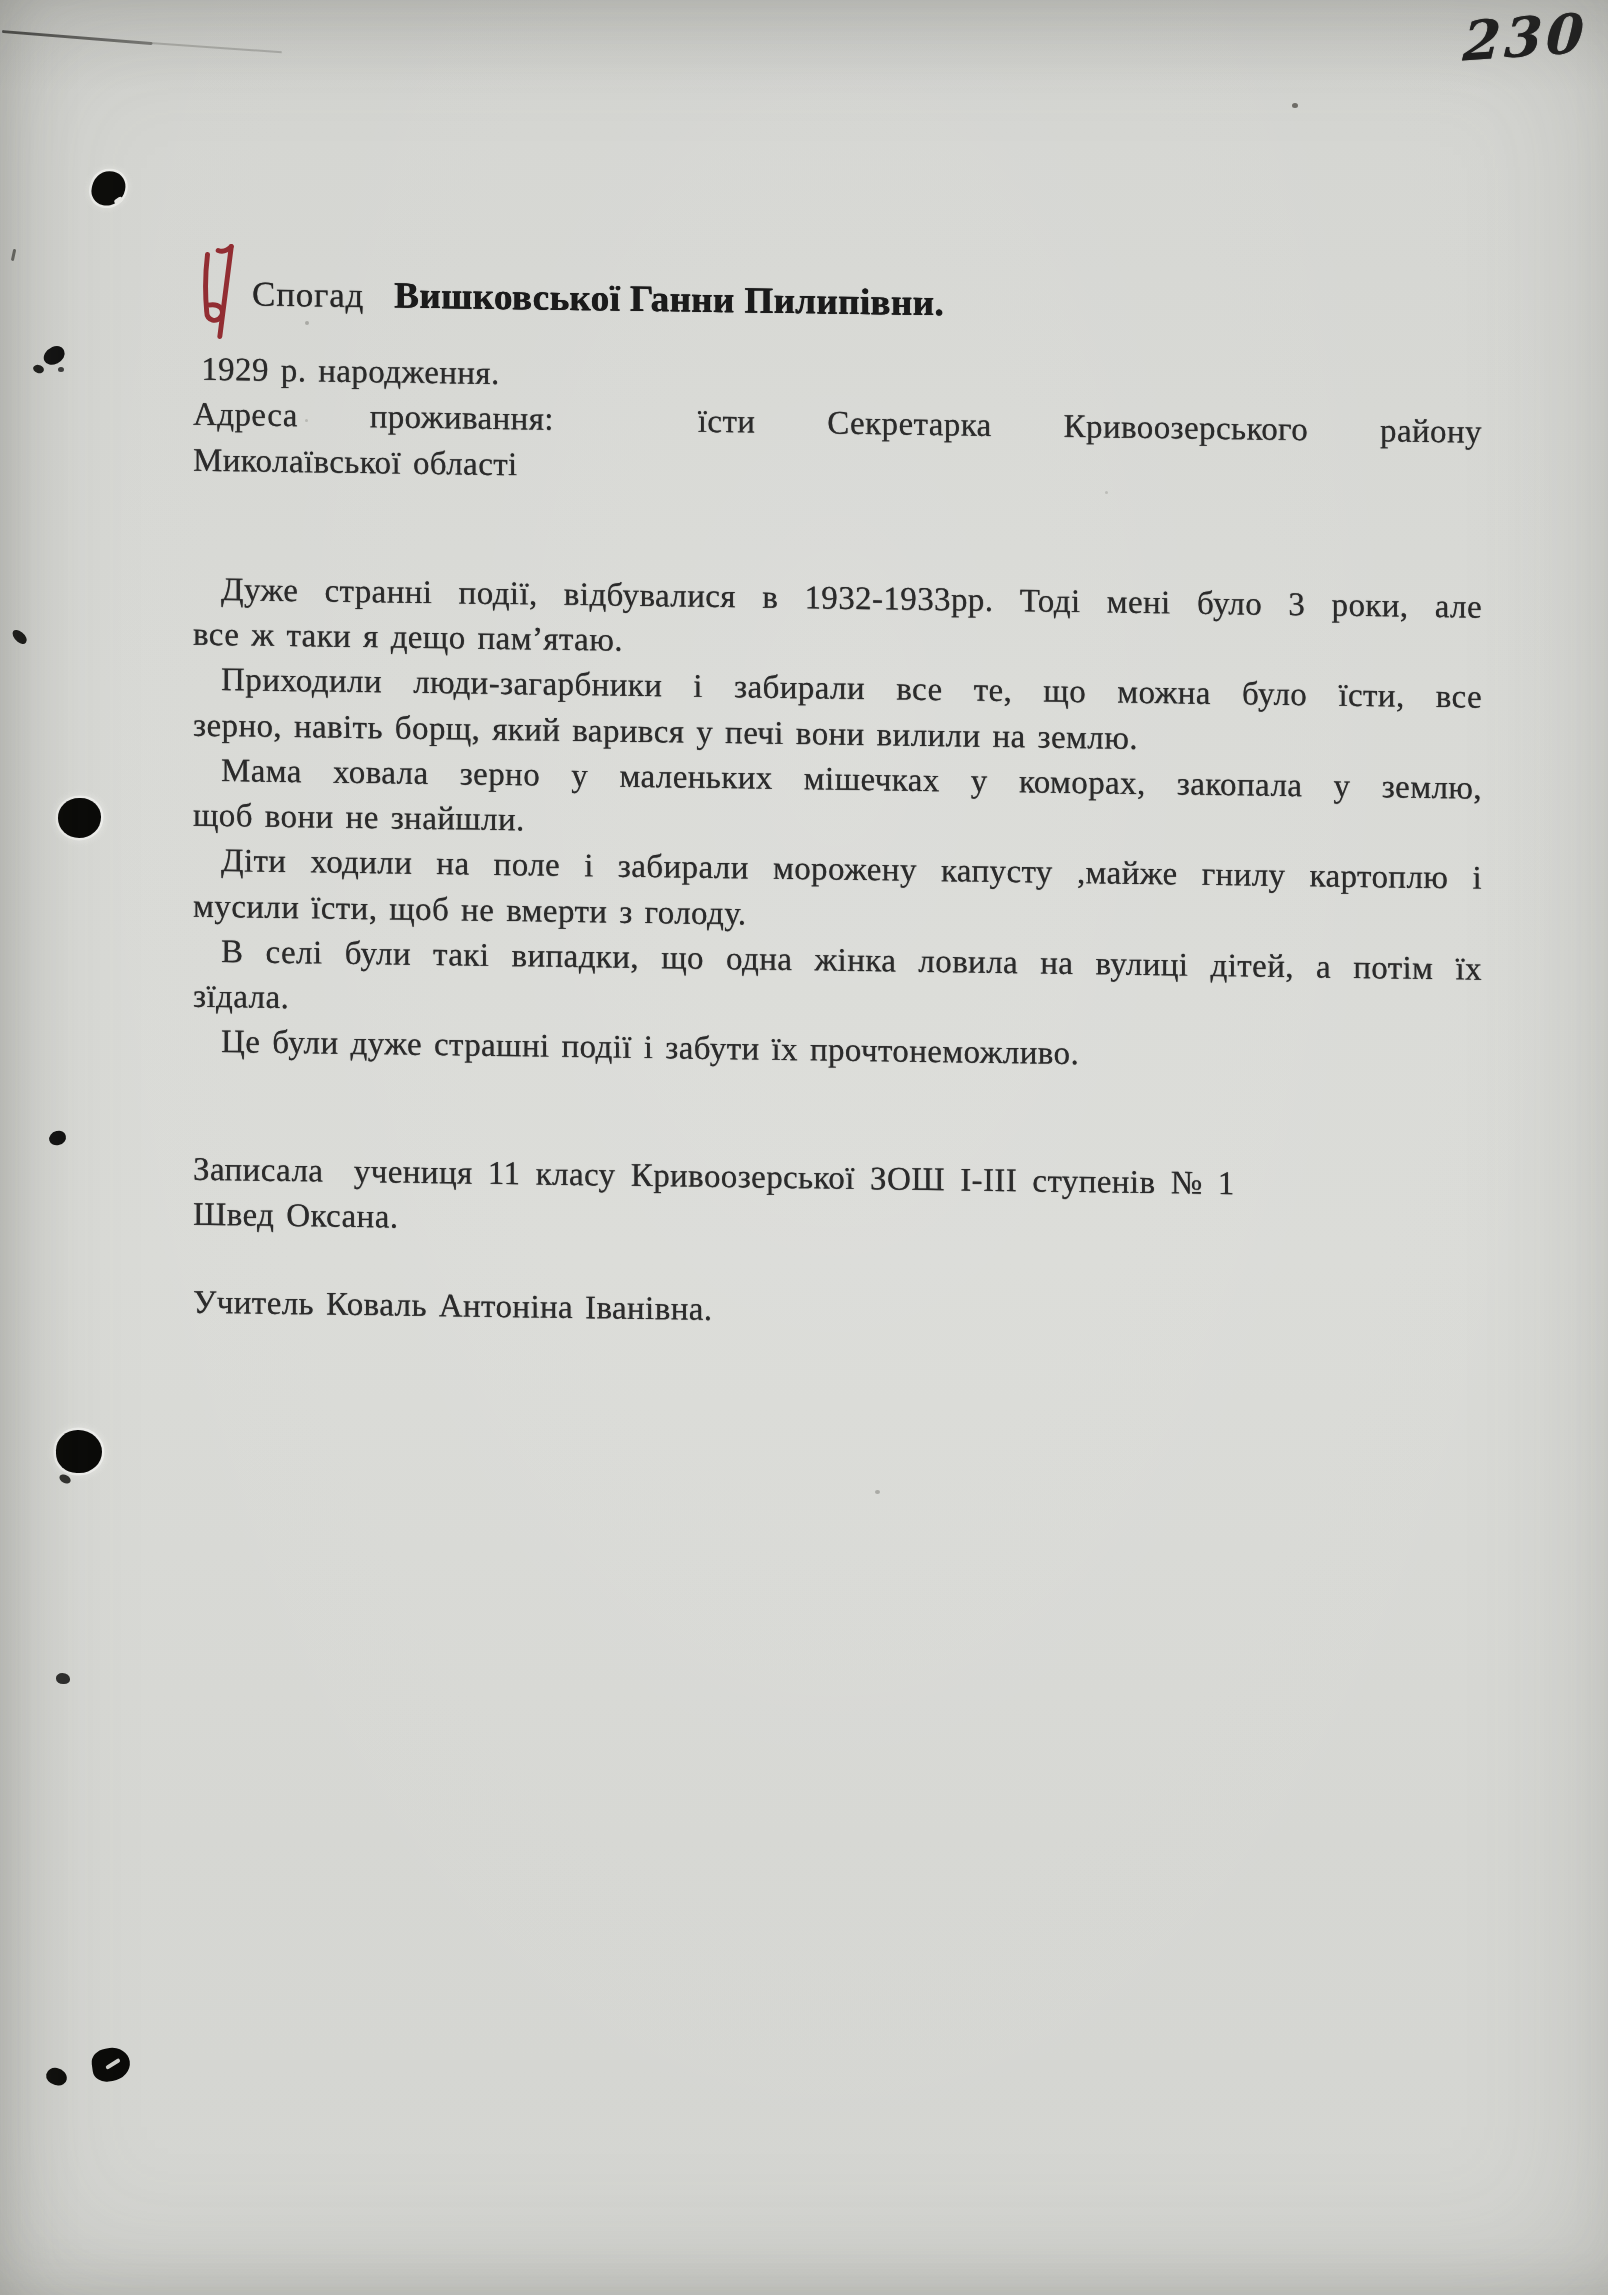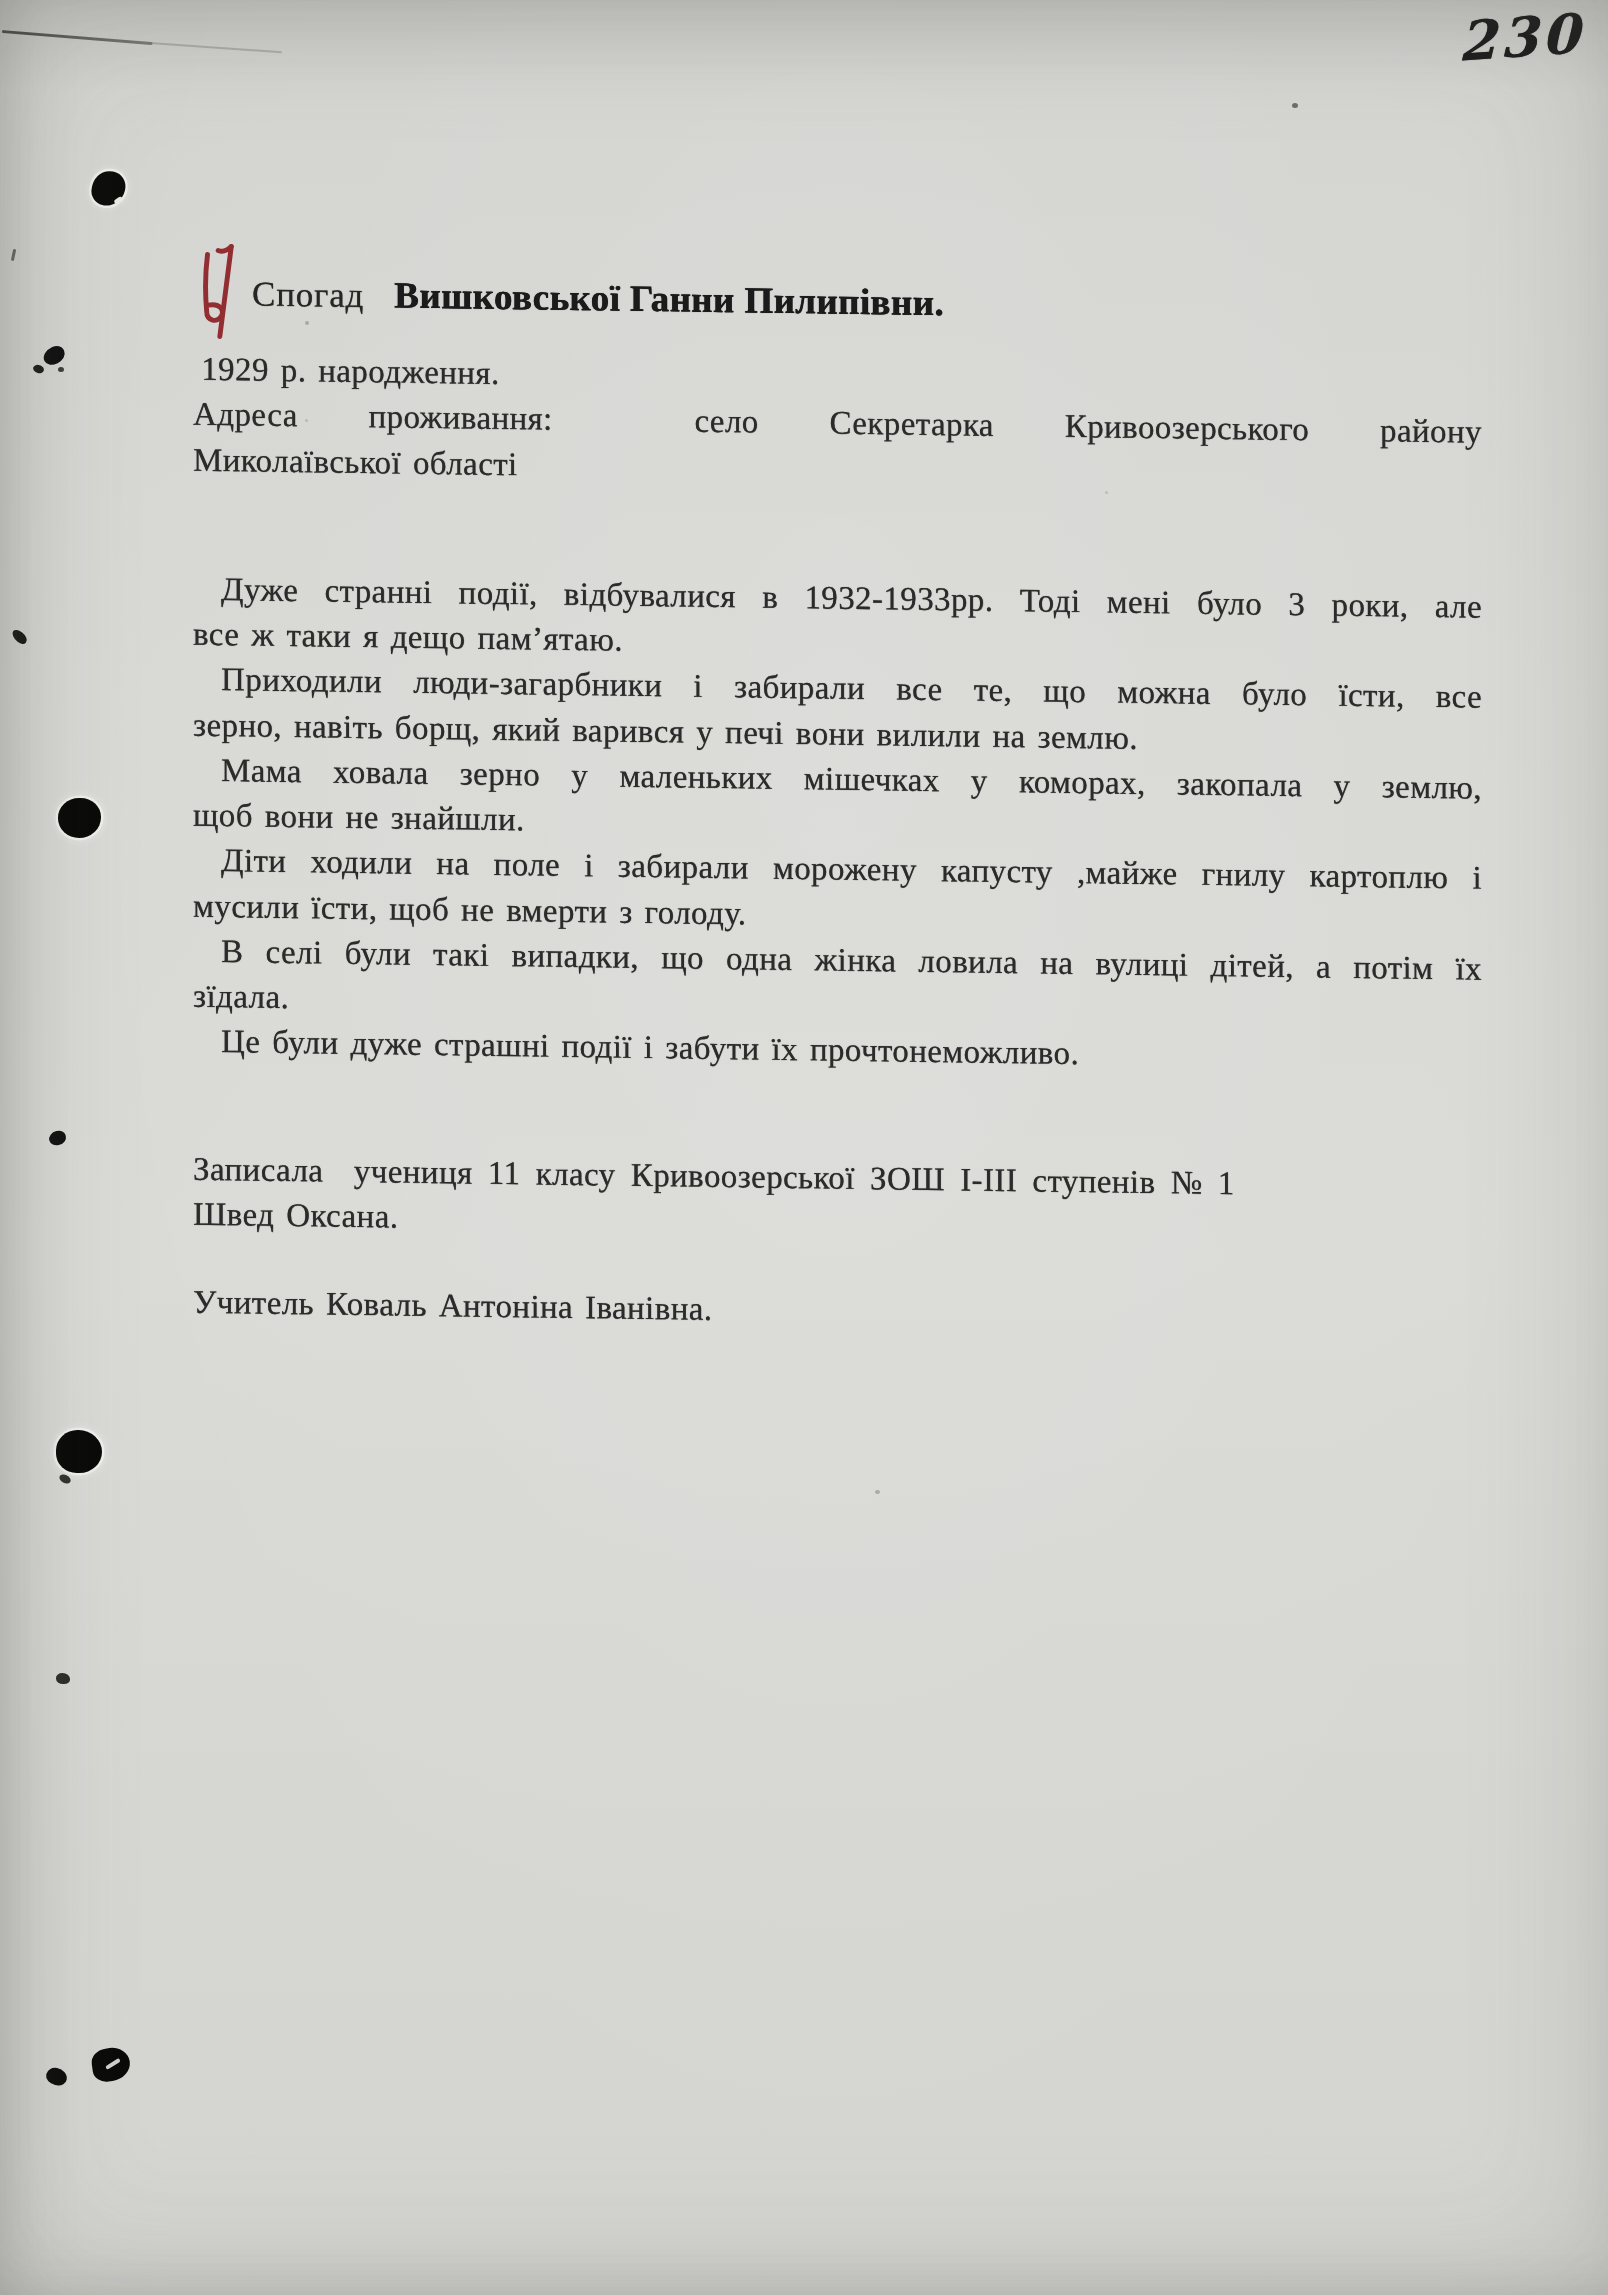--- a/index.html
+++ b/index.html
@@ -115,21 +115,21 @@
 
   <div class="title-row">
     <span class="t-prefix">Спогад</span><span class="t-name">Вишковської Ганни Пилипівни.</span>
   </div>
 
   <div class="tline birth">1929 р. народження.</div>
   <div class="tline addr">
     <span>Адреса</span>
     <span>проживання:</span>
     <span></span>
-    <span>село</span>
+    <span>їсти</span>
     <span>Секретарка</span>
     <span>Кривоозерського</span>
     <span>району</span>
   </div>
   <div class="tline region">Миколаївської області</div>
 
   <div class="tline b0 ind stretch">Дуже странні події, відбувалися в 1932-1933рр. Тоді мені було 3 роки, але</div>
   <div class="tline b1">все ж таки я дещо пам’ятаю.</div>
   <div class="tline b2 ind stretch">Приходили люди-загарбники і забирали все те, що можна було їсти, все</div>
   <div class="tline b3">зерно, навіть борщ, який варився у печі вони вилили на землю.</div>

